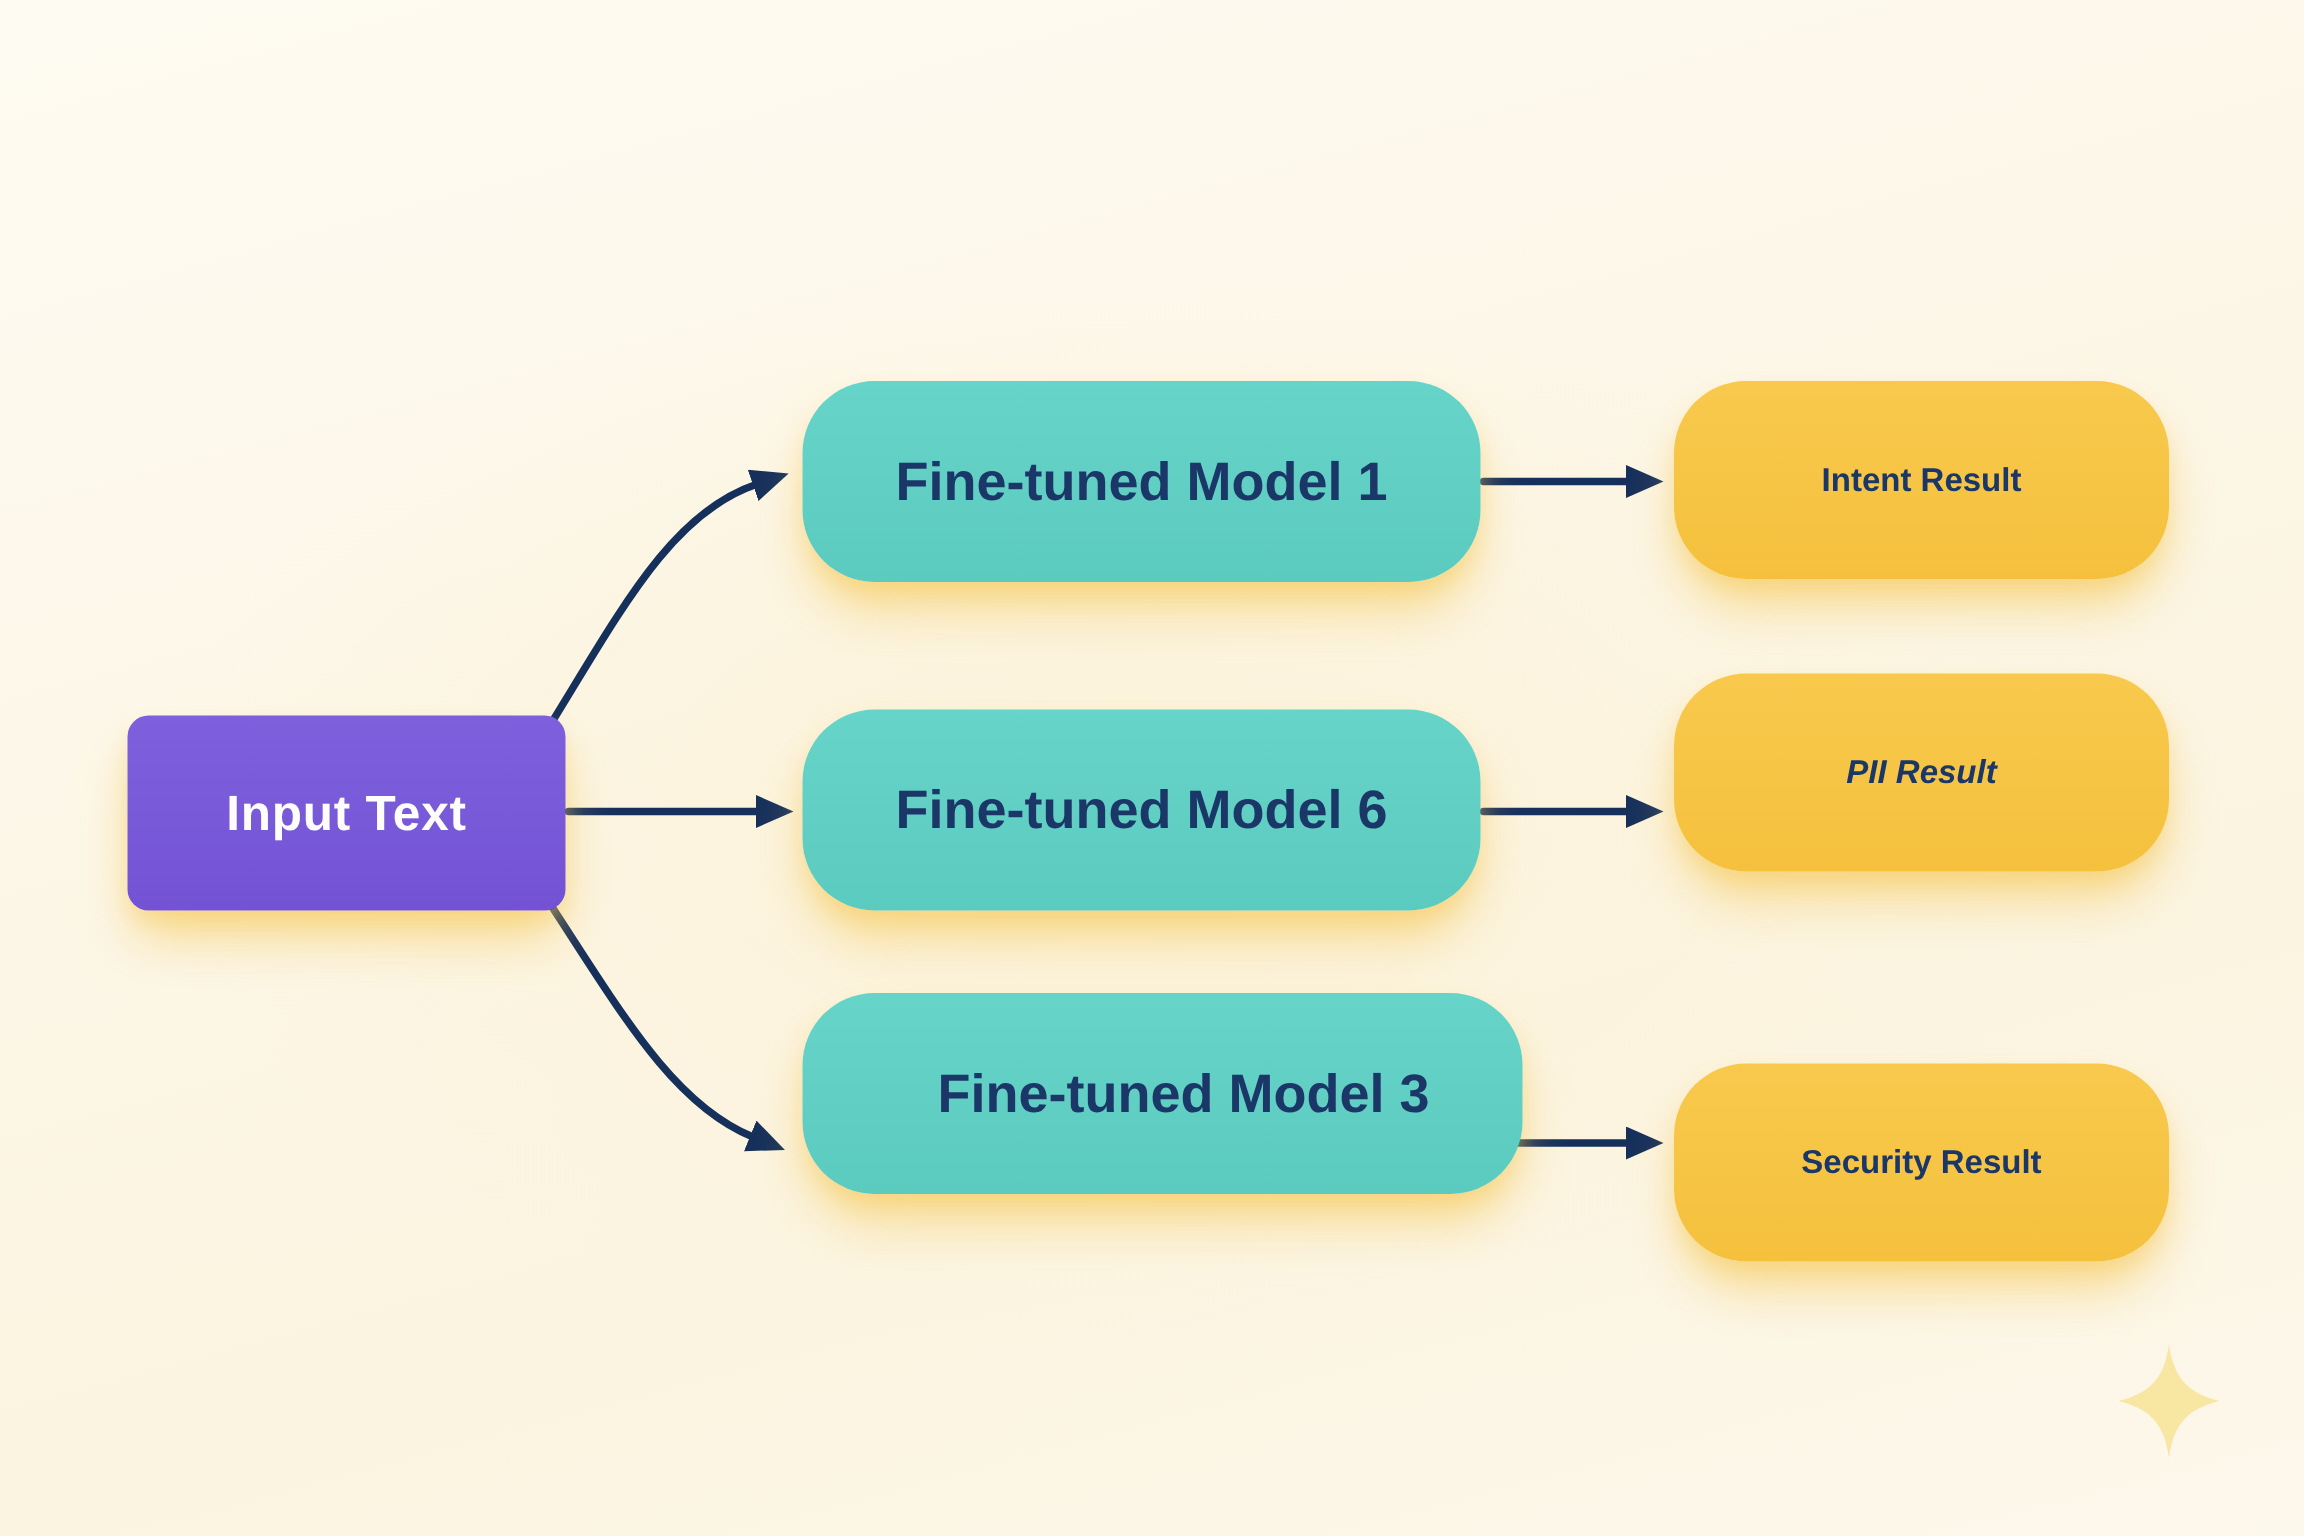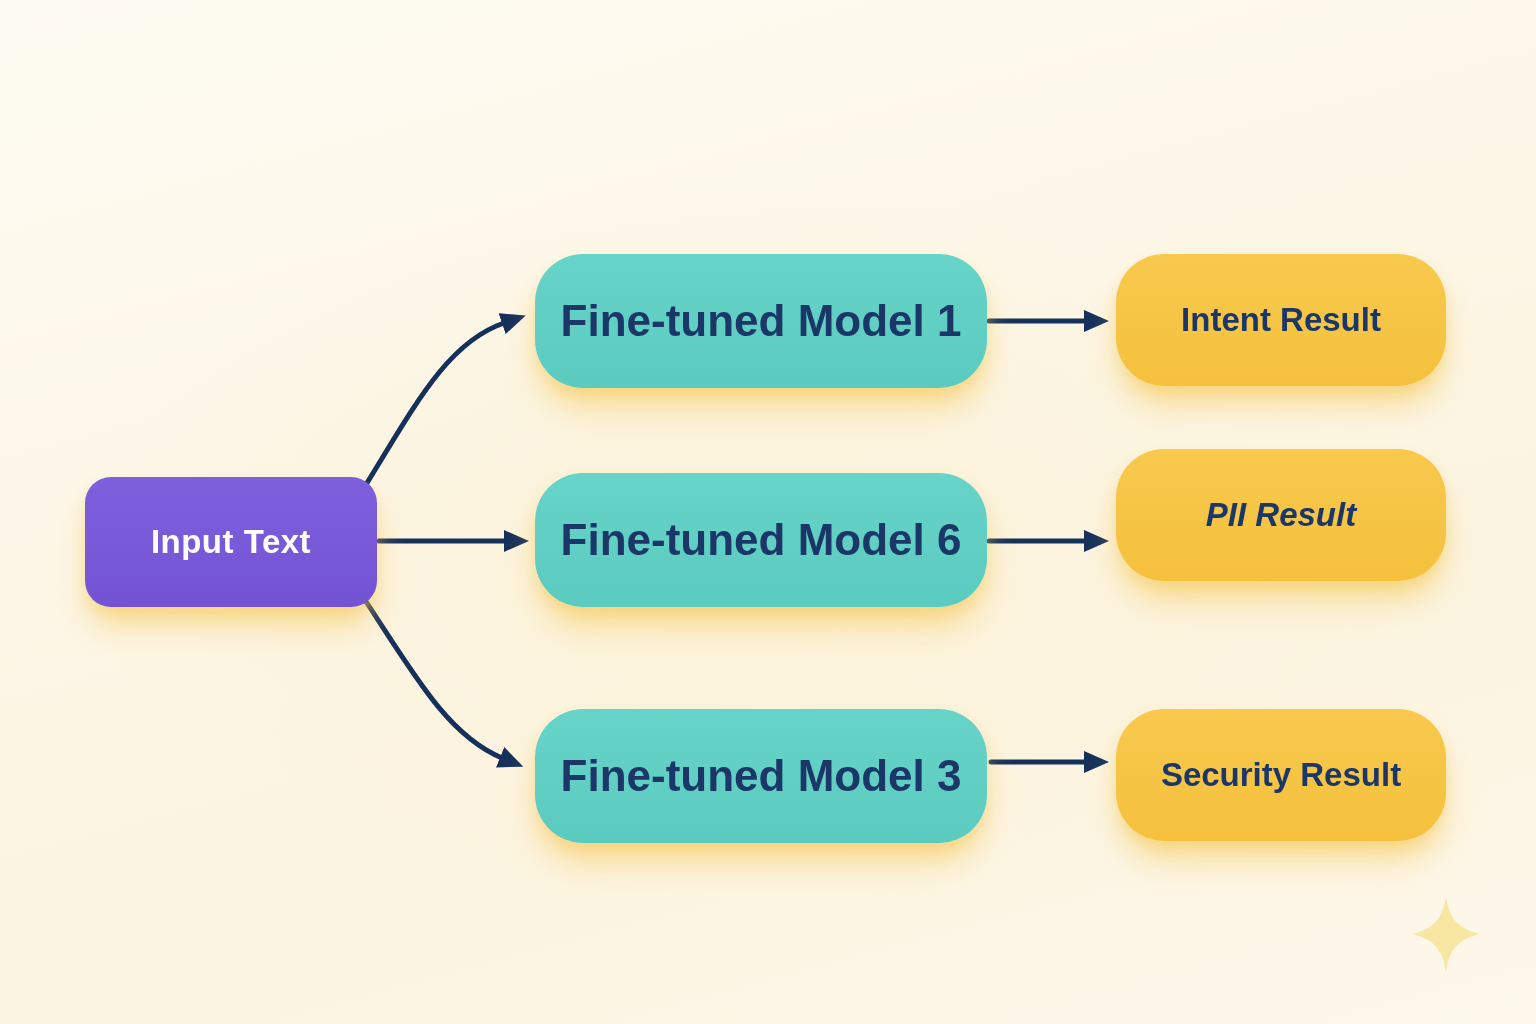--- a/index.html
+++ b/index.html
@@ -37,47 +37,47 @@
     font-weight: 700;
     z-index: 2;
     box-shadow: 0 22px 34px -6px rgba(246, 201, 88, 0.65),
                 0 8px 14px -2px rgba(246, 201, 88, 0.35);
   }
   .node-input {
     left: 85px;
     top: 477px;
     width: 292px;
     height: 130px;
-    border-radius: 26px;
+    border-radius: 14px;
     background: linear-gradient(180deg, #7e60dd 0%, #7353d4 100%);
     color: #fdfdfd;
     font-size: 33px;
     letter-spacing: 0.5px;
   }
   .node-model {
     left: 535px;
     width: 452px;
     height: 134px;
     border-radius: 48px;
     background: linear-gradient(180deg, #67d4c9 0%, #5bcabf 100%);
     color: #1b3767;
-    font-size: 44px;
+    font-size: 36px;
   }
   .node-result {
     left: 1116px;
     width: 330px;
     height: 132px;
     border-radius: 48px;
     background: linear-gradient(180deg, #f8c94d 0%, #f5c13d 100%);
     color: #1b3767;
-    font-size: 33px;
+    font-size: 22px;
   }
   .row-1-model  { top: 254px; }
   .row-2-model  { top: 473px; }
-  .row-3-model  { top: 709px; }
+  .row-3-model  { top: 662px; padding-left: 28px; }
   .row-1-result { top: 254px; }
   .row-2-result { top: 449px; font-style: italic; }
   .row-3-result { top: 696px; margin-top: 13px; }
   .sparkle {
     position: absolute;
     left: 1412px;
     top: 896px;
     width: 68px;
     height: 76px;
     z-index: 2;

